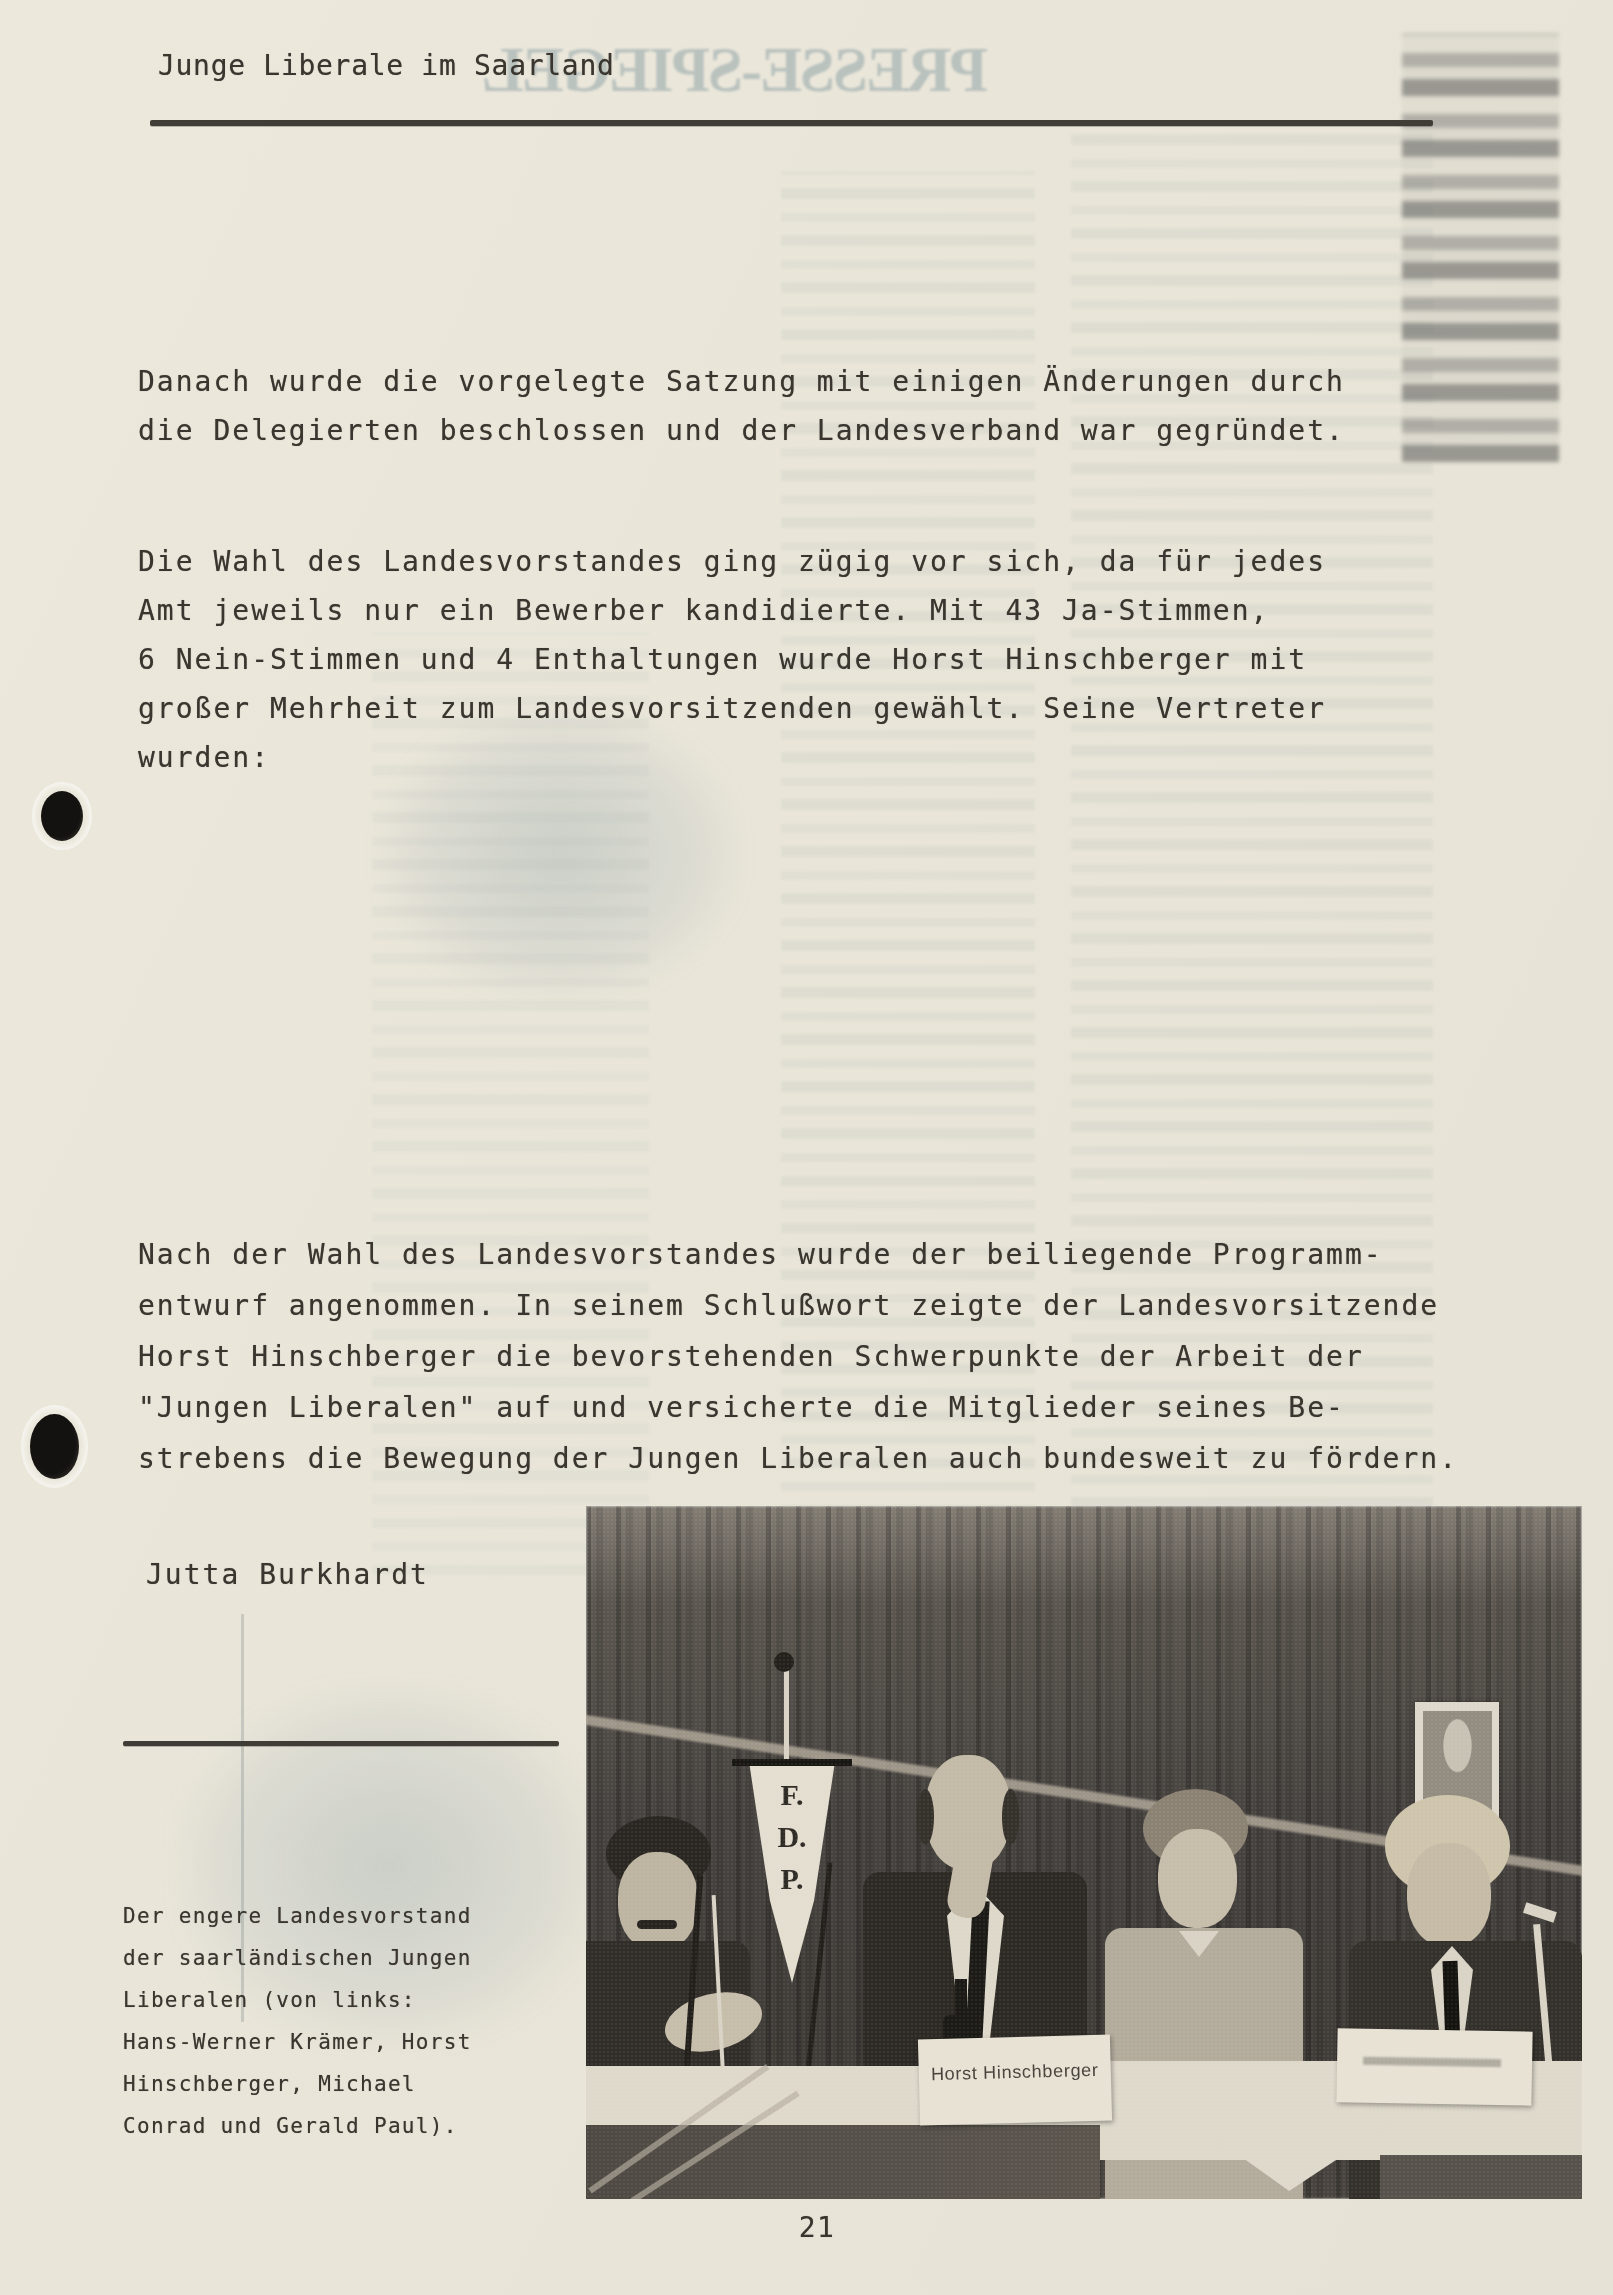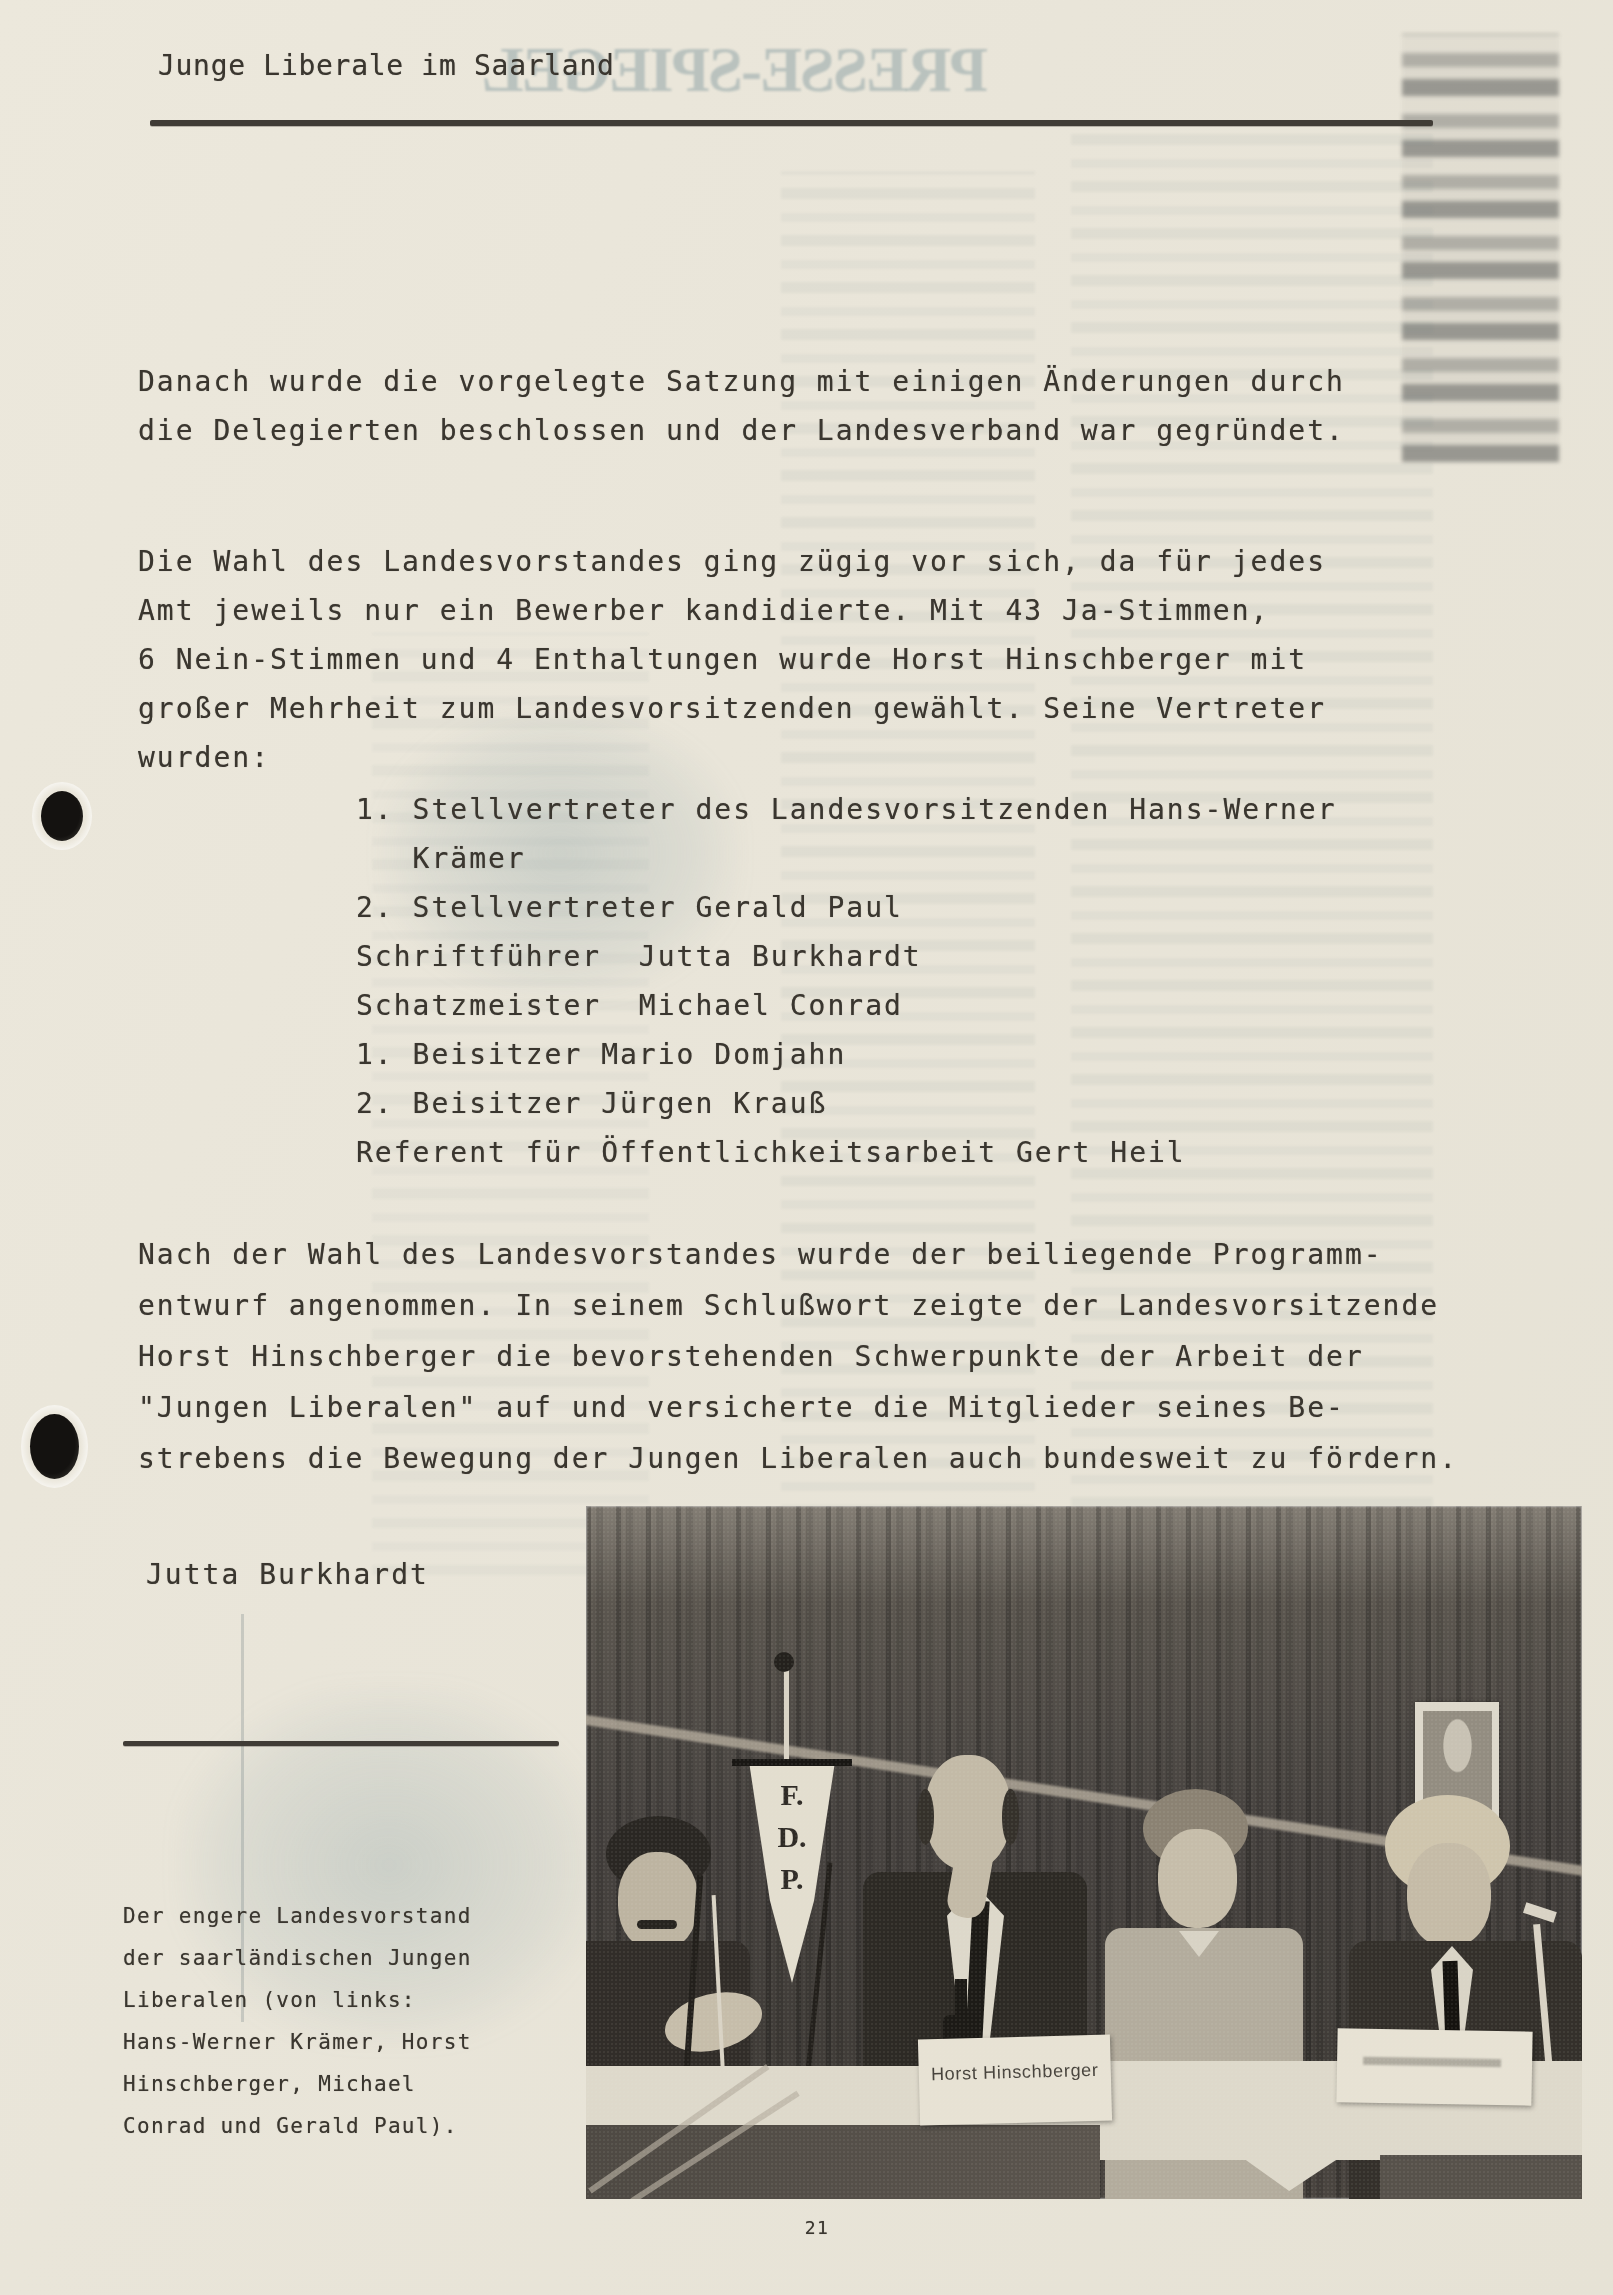--- a/index.html
+++ b/index.html
@@ -14,21 +14,21 @@
   .typed {
     position:absolute;
     font-size:28px; letter-spacing:2px; line-height:49px;
     white-space:pre-wrap;
     color:#3a362f;
     text-shadow:0 0 0.7px rgba(58,54,47,.55);
   }
   .title { font-size:28px; letter-spacing:0.7px; }
   .rule { position:absolute; background:#403c36; border-radius:2px; box-shadow:0 0.7px 0 rgba(60,56,50,.4); }
   .caption { font-size:21px; letter-spacing:1.3px; line-height:42px; }
-  .pagenum { font-size:18px; letter-spacing:1.3px; }
+  .pagenum { font-size:28px; letter-spacing:1.3px; }
 
   
   .hole { position:absolute; background:radial-gradient(ellipse at 45% 45%, #141210 60%, #2c2a26 78%, rgba(0,0,0,0) 80%); border-radius:50%; }
   .hole::after{ content:""; position:absolute; inset:-9.2px; border-radius:50%;
     background:radial-gradient(ellipse, rgba(255,255,255,.0) 55%, rgba(255,255,255,.55) 70%, rgba(255,255,255,0) 85%); }
 
   
   .ghost-col {
     position:absolute; opacity:.55; filter:blur(1.3px);
     background:repeating-linear-gradient(0deg,
@@ -111,28 +111,20 @@
   <div class="typed title" style="left:158px; top:41px;">Junge Liberale im Saarland</div>
   <div class="rule" style="left:150px; top:120px; width:1283px; height:6px;"></div>
 
   <div class="typed" style="left:138px; top:357px;">Danach wurde die vorgelegte Satzung mit einigen Änderungen durch
 die Delegierten beschlossen und der Landesverband war gegründet.</div>
   <div class="typed" style="left:138px; top:537px;">Die Wahl des Landesvorstandes ging zügig vor sich, da für jedes
 Amt jeweils nur ein Bewerber kandidierte. Mit 43 Ja-Stimmen,
 6 Nein-Stimmen und 4 Enthaltungen wurde Horst Hinschberger mit
 großer Mehrheit zum Landesvorsitzenden gewählt. Seine Vertreter
 wurden:</div>
-  <div class="typed" style="left:356px; top:785px;">1. Stellvertreter des Landesvorsitzenden Hans-Werner
-   Krämer
-2. Stellvertreter Gerald Paul
-Schriftführer  Jutta Burkhardt
-Schatzmeister  Michael Conrad
-1. Beisitzer Mario Domjahn
-2. Beisitzer Jürgen Krauß
-Referent für Öffentlichkeitsarbeit Gert Heil</div>
   <div class="typed" style="left:138px; top:1229px; line-height:51px;">Nach der Wahl des Landesvorstandes wurde der beiliegende Programm-
 entwurf angenommen. In seinem Schlußwort zeigte der Landesvorsitzende
 Horst Hinschberger die bevorstehenden Schwerpunkte der Arbeit der
 "Jungen Liberalen" auf und versicherte die Mitglieder seines Be-
 strebens die Bewegung der Jungen Liberalen auch bundesweit zu fördern.</div>
   <div class="typed" style="left:146px; top:1550px;">Jutta Burkhardt</div>
 
   <div class="rule" style="left:123px; top:1741px; width:436px; height:5.3px;"></div>
   <div class="typed caption" style="left:123px; top:1895px;">Der engere Landesvorstand
 der saarländischen Jungen

